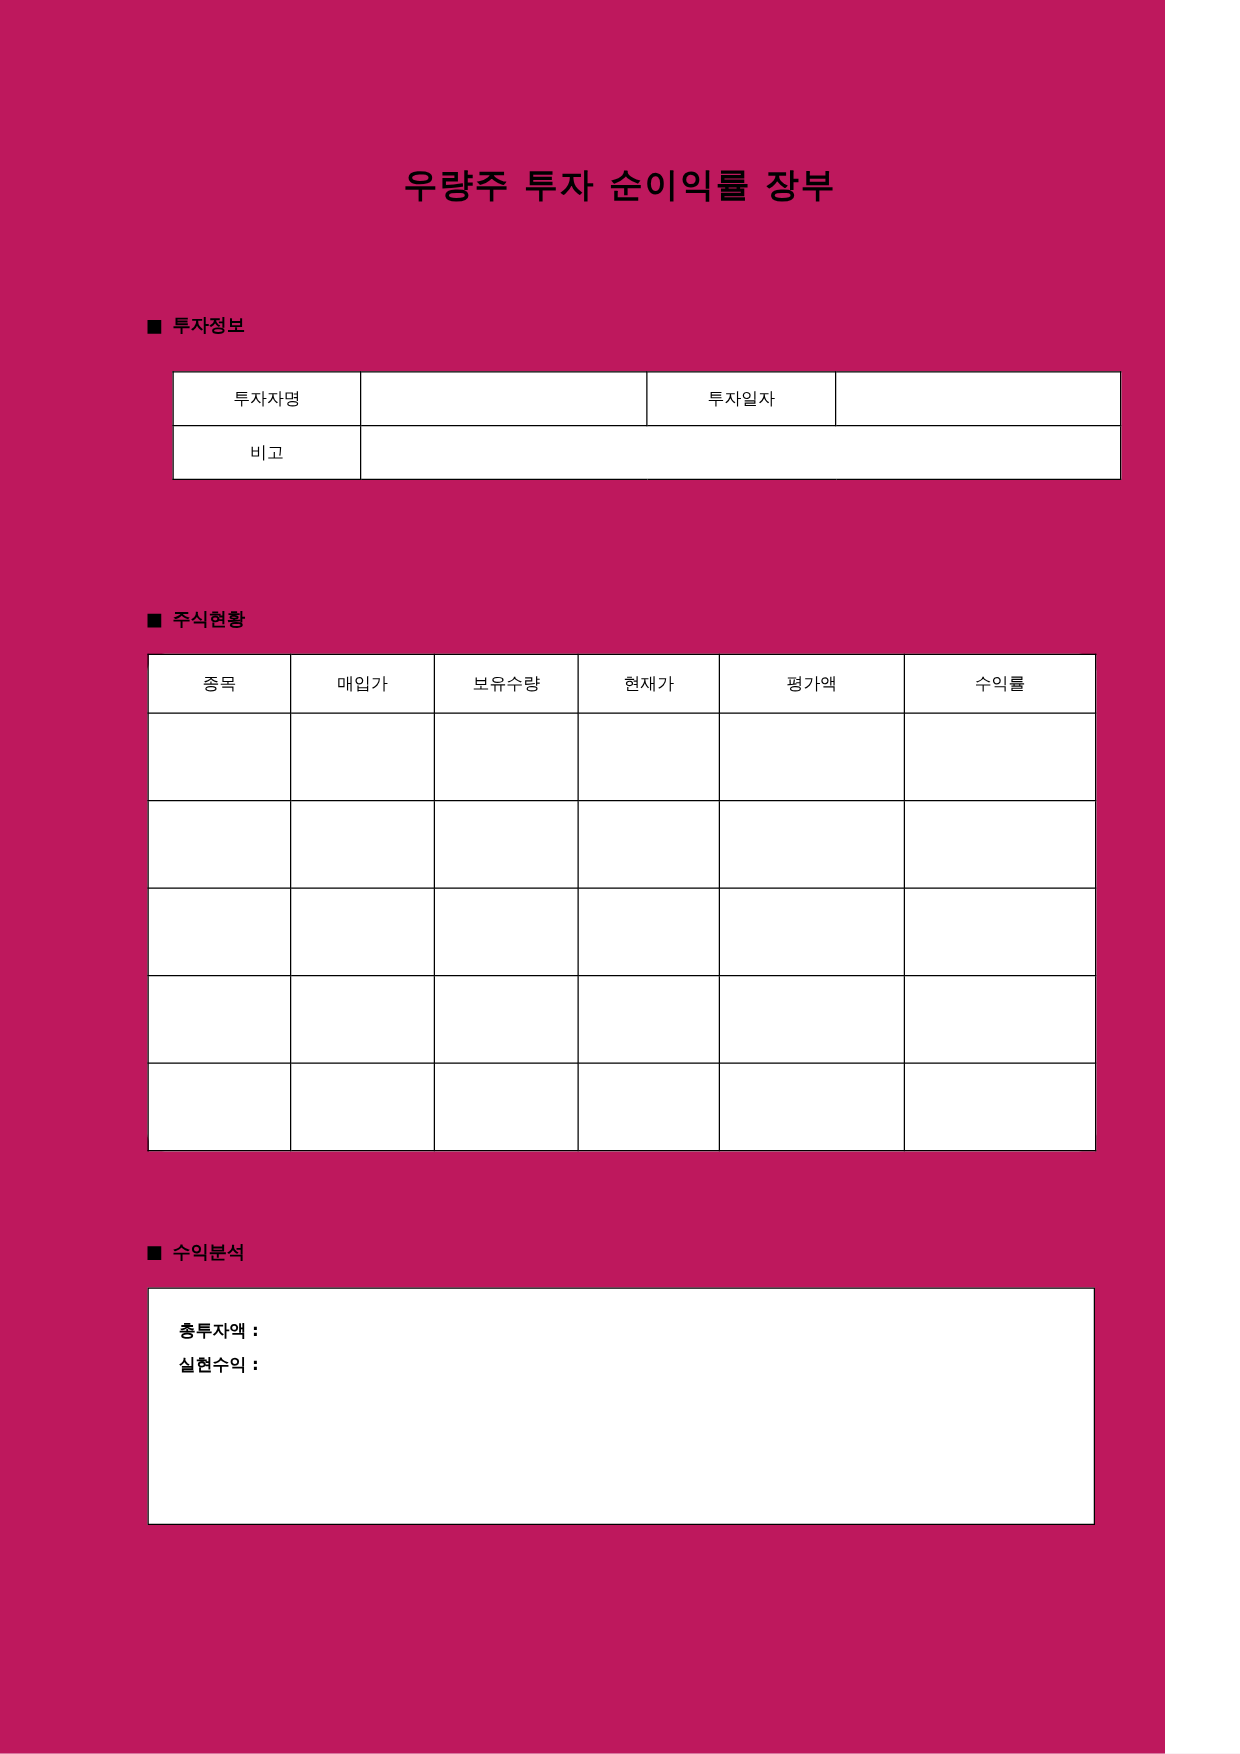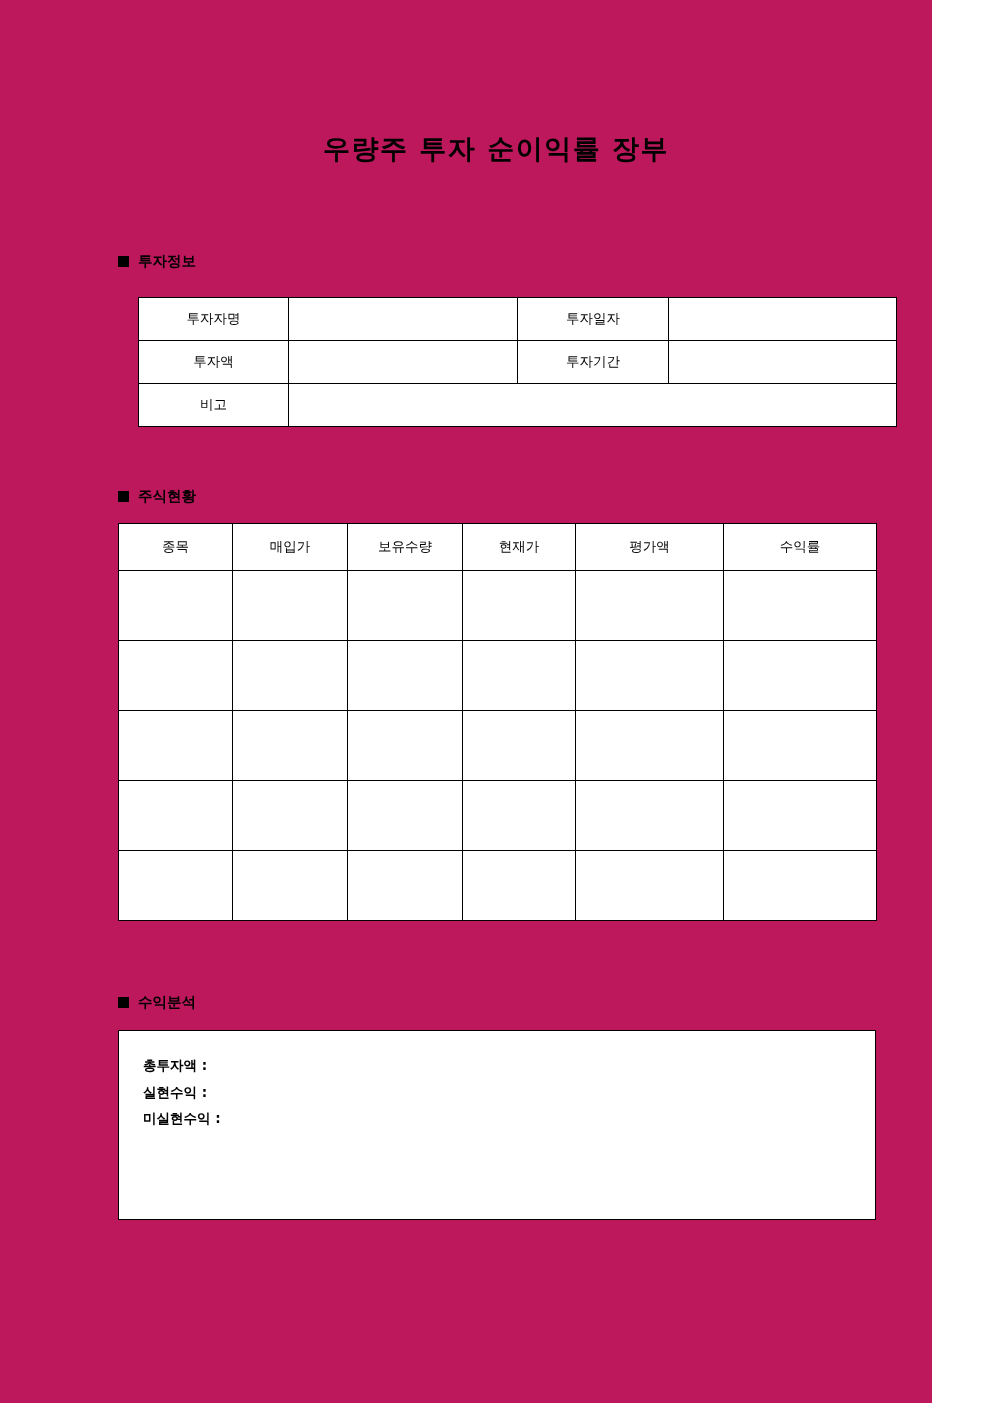--- a/index.html
+++ b/index.html
@@ -150,26 +150,20 @@
       <col class="c1">
         <col class="c2">
         <col class="c3">
         <col class="c4">
     </colgroup>
     <tbody>
       <tr>
         <td class="label-cell">투자자명</td>
         <td class="value-cell"></td>
         <td class="label-cell">투자일자</td>
-        <td class="value-cell"></td>
-      </tr>
-      <tr>
-        <td class="label-cell">투자액</td>
-        <td class="value-cell"></td>
-        <td class="label-cell">투자기간</td>
         <td class="value-cell"></td>
       </tr>
       <tr>
         <td class="label-cell">비고</td>
         <td class="value-cell" colspan="3"></td>
       </tr>
     </tbody>
   </table>
 
   <div class="section-heading" id="heading-stock-status">
@@ -242,17 +236,16 @@
 
   <div class="section-heading" id="heading-profit-analysis">
     <span class="bullet-square"></span>
     <span>수익분석</span>
   </div>
 
   <div id="analysis-box">
     <ul id="analysis-list">
       <li>총투자액 :</li>
       <li>실현수익 :</li>
-      <li>미실현수익 :</li>
     </ul>
   </div>
 
 </div>
 
 </body></html>

